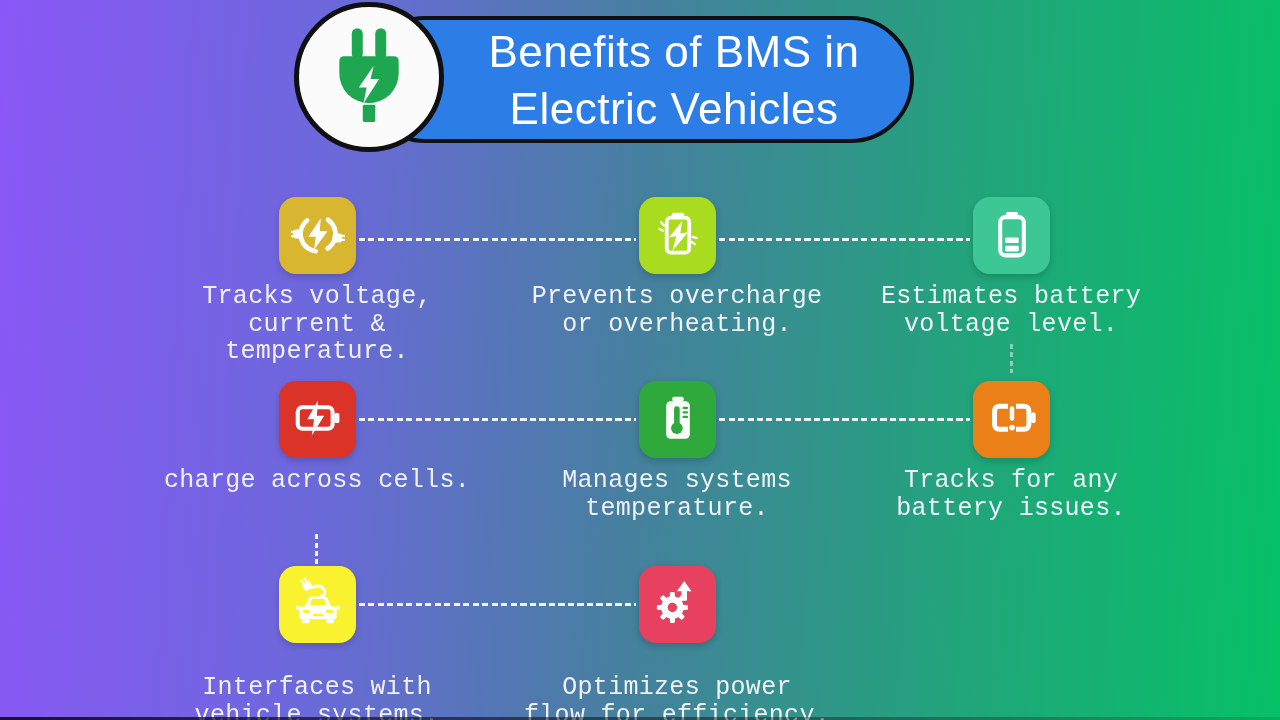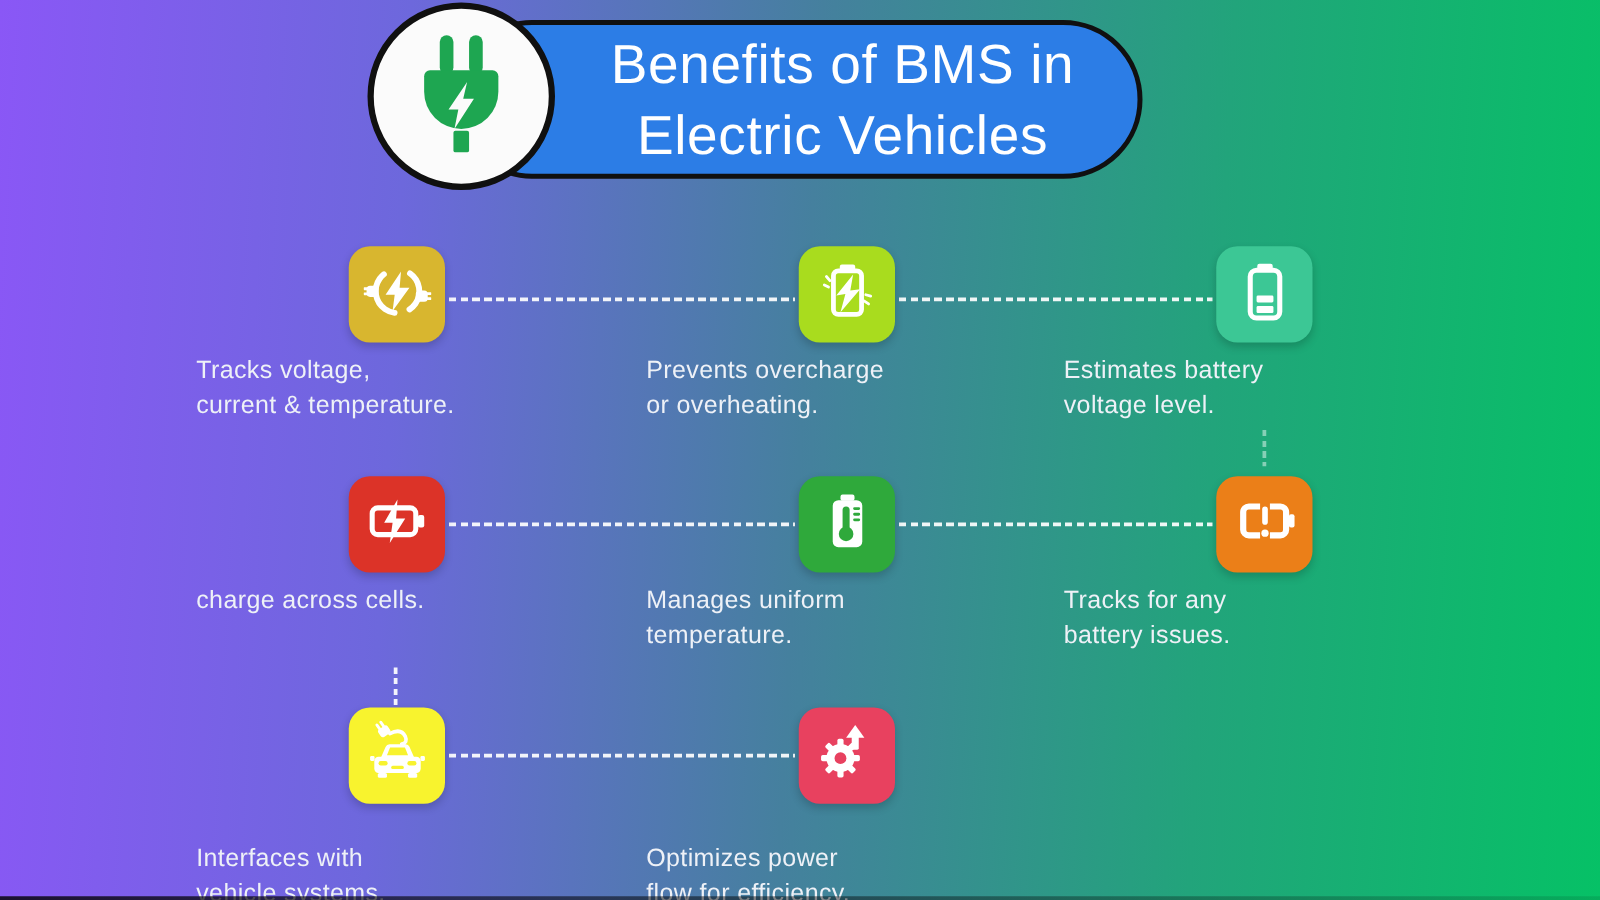--- a/index.html
+++ b/index.html
@@ -25,22 +25,22 @@
     display:flex;align-items:center;justify-content:center;z-index:3;box-sizing:border-box;
   }
   
   .tile{
     position:absolute;width:77px;height:77px;border-radius:17px;
     display:flex;align-items:center;justify-content:center;
     box-shadow:0 3px 7px rgba(0,0,0,.18);z-index:2;
   }
   .tile svg{width:54px;height:54px;}
   .caption{
-    position:absolute;width:320px;text-align:left;color:#eef1f7;
-    font-size:20px;line-height:27.5px;font-weight:400;letter-spacing:.3px;z-index:2;
+    position:absolute;width:320px;text-align:center;color:#eef1f7;
+    font-size:25px;line-height:27.5px;font-weight:400;letter-spacing:.3px;z-index:2;font-family:Liberation Mono, monospace;
   }
   
   .t1{background:#d8b62f;} .t2{background:#a9dc1e;} .t3{background:#3cc795;}
   .t4{background:#dc3328;} .t5{background:#2fa93b;} .t6{background:#eb7f18;}
   .t7{background:#f8f32e;} .t8{background:#e8415f;}
   
   .c1{left:279px;} .c2{left:639px;} .c3{left:973px;}
   .r1{top:197px;}  .r2{top:381px;}  .r3{top:566px;}
   .cap-c1{left:157px;} .cap-c2{left:517px;} .cap-c3{left:851px;}
   .cap-r1{top:283px;}  .cap-r2{top:467px;}  .cap-r3{top:674px;}
@@ -156,21 +156,21 @@
       <svg viewBox="0 0 48 48" aria-hidden="true">
         <rect x="19" y="5" width="10" height="4.5" rx="1.5" fill="#fff"></rect>
         <rect x="13.5" y="9" width="21" height="33.5" rx="4" fill="#fff"></rect>
         <rect x="20.5" y="13.5" width="5" height="17" rx="2.5" fill="#2fa93b"></rect>
         <circle cx="23" cy="33" r="5.2" fill="#2fa93b"></circle>
         <path d="M29,15 h3 M29,19 h3 M29,23 h3" stroke="#2fa93b" stroke-width="2" stroke-linecap="round"></path>
       </svg>
     </span>
   </div>
   <div class="caption cap-c2 cap-r2">
-    <div>Manages uniform</div>
+    <div>Manages systems</div>
     <div>temperature.</div>
   </div>
 
   <div class="tile t6 c3 r2">
     <span>
       <svg viewBox="0 0 48 48" aria-hidden="true">
         <path d="M20.5,13.5 h-8 a4,4 0 0 0 -4,4 v12.5 a4,4 0 0 0 4,4 h8" fill="none" stroke="#fff" stroke-width="4.4"></path>
         <path d="M27.5,13.5 h7.5 a4,4 0 0 1 4,4 v12.5 a4,4 0 0 1 -4,4 h-7.5" fill="none" stroke="#fff" stroke-width="4.4"></path>
         <rect x="41" y="19" width="4" height="9.5" rx="1.5" fill="#fff"></rect>
         <rect x="22" y="13.5" width="4" height="13" rx="2" fill="#fff"></rect>

